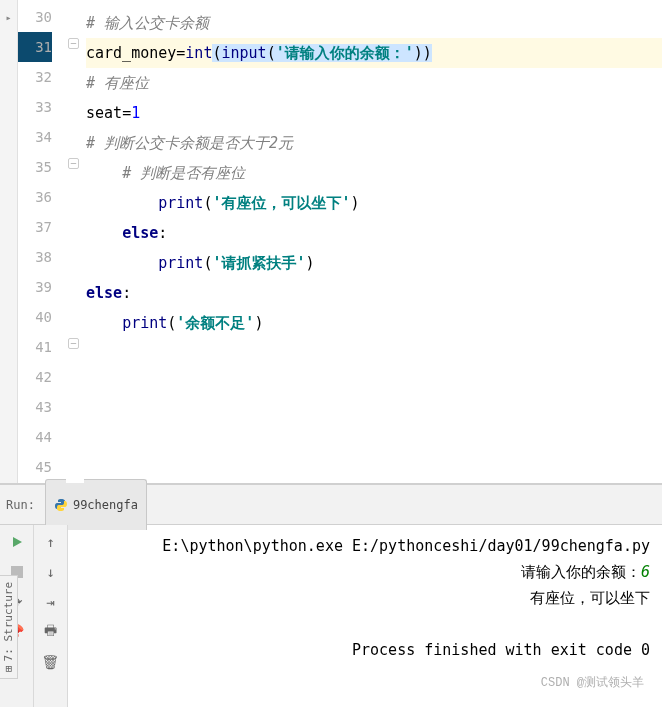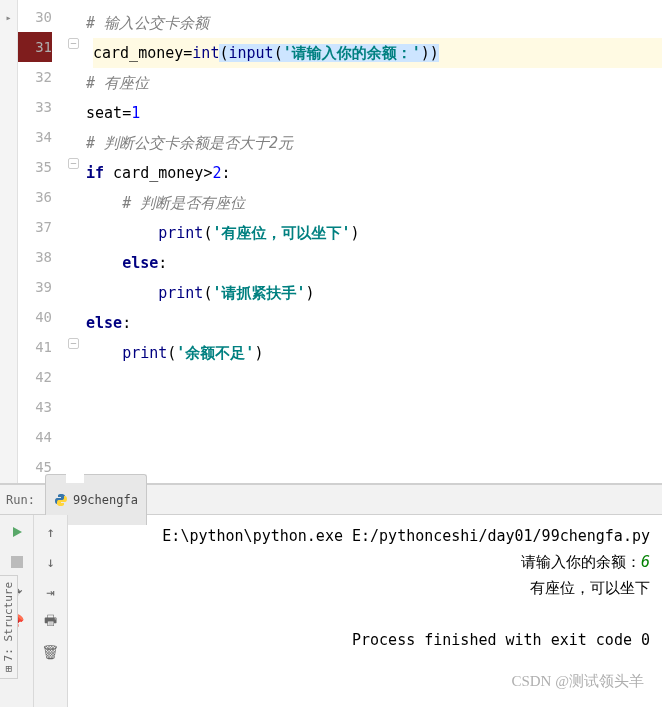--- a/index.html
+++ b/index.html
@@ -37,21 +37,21 @@
   font-family: Consolas, monospace;
   font-size: 14px;
   padding-top: 2px;
 }
 .gutter-line {
   height: 30px;
   line-height: 30px;
   position: relative;
 }
 .gutter-line.current {
-  background: #7f1d1d;
+  background: #0c4a6e;
 }
 .fold-col {
   width: 18px;
   background: #fff;
   position: relative;
 }
 .fold-marker {
   position: absolute;
   width: 11px;
   height: 11px;
@@ -72,42 +72,41 @@
   padding-left: 2px;
   position: relative;
 }
 .code-line {
   height: 30px;
   line-height: 30px;
   white-space: pre;
 }
 .code-line.current {
   background: #fffae3;
-  margin-left: 7px;
 }
 .hl-sel { background: #cde5ff; }
 .c-comment { color: #808080; font-style: italic; }
 .c-ident { color: #000; }
 .c-op { color: #000; }
 .c-builtin { color: #000080; }
 .c-kw { color: #000080; font-weight: bold; }
 .c-num { color: #0000ff; }
 .c-str { color: #008080; font-weight: bold; }
 .c-paren { color: #000; }
 
 .run-panel {
   border-top: 2px solid #d0d0d0;
   height: 224px;
   display: flex;
   flex-direction: column;
 }
 .run-header {
   display: flex;
   align-items: center;
-  height: 30px;
+  height: 40px;
   background: #f2f2f2;
   border-bottom: 1px solid #d0d0d0;
   padding-left: 6px;
 }
 .run-label {
   color: #666;
   font-size: 12px;
   margin-right: 10px;
 }
 .run-tab {
@@ -186,22 +185,22 @@
   border: 1px solid #d0d0d0;
   display: flex;
   align-items: center;
   gap: 4px;
 }
 .watermark {
   position: absolute;
   right: 18px;
   bottom: 16px;
   color: rgba(120,120,120,0.6);
-  font-size: 15px;
-  font-family: Liberation Serif, serif;
+  font-size: 12px;
+  font-family: Liberation Mono, monospace;
   pointer-events: none;
 }
 </style>
 </head>
 <body>
 
 <div class="editor-area">
   <div class="left-rail">
     <div class="left-rail-icon">▸</div>
   </div>
@@ -227,21 +226,20 @@
     <div class="fold-marker" style="top:38px;">–</div>
     <div class="fold-marker" style="top:158px;">–</div>
     <div class="fold-marker" style="top:338px;">–</div>
   </div>
   <div class="code-col">
     <div class="code-line"><span class="c-comment"># 输入公交卡余额</span></div>
     <div class="code-line current"><span class="c-ident">card_money</span><span class="c-op">=</span><span class="c-builtin">int</span><span class="hl-sel"><span class="c-paren">(</span><span class="c-builtin">input</span><span class="c-paren">(</span><span class="c-str">'请输入你的余额：'</span><span class="c-paren">))</span></span></div>
     <div class="code-line"><span class="c-comment"># 有座位</span></div>
     <div class="code-line"><span class="c-ident">seat</span><span class="c-op">=</span><span class="c-num">1</span></div>
     <div class="code-line"><span class="c-comment"># 判断公交卡余额是否大于2元</span></div>
-    <div class="code-line"><span class="c-kw">if</span> <span class="c-ident">card_money</span><span class="c-op">&gt;</span><span class="c-num">2</span><span class="c-op">:</span></div>
     <div class="code-line">    <span class="c-comment"># 判断是否有座位</span></div>
     <div class="code-line">        <span class="c-builtin">print</span><span class="c-paren">(</span><span class="c-str">'有座位，可以坐下'</span><span class="c-paren">)</span></div>
     <div class="code-line">    <span class="c-kw">else</span><span class="c-op">:</span></div>
     <div class="code-line">        <span class="c-builtin">print</span><span class="c-paren">(</span><span class="c-str">'请抓紧扶手'</span><span class="c-paren">)</span></div>
     <div class="code-line"><span class="c-kw">else</span><span class="c-op">:</span></div>
     <div class="code-line">    <span class="c-builtin">print</span><span class="c-paren">(</span><span class="c-str">'余额不足'</span><span class="c-paren">)</span></div>
     <div class="code-line"></div>
   </div>
 </div>
 

